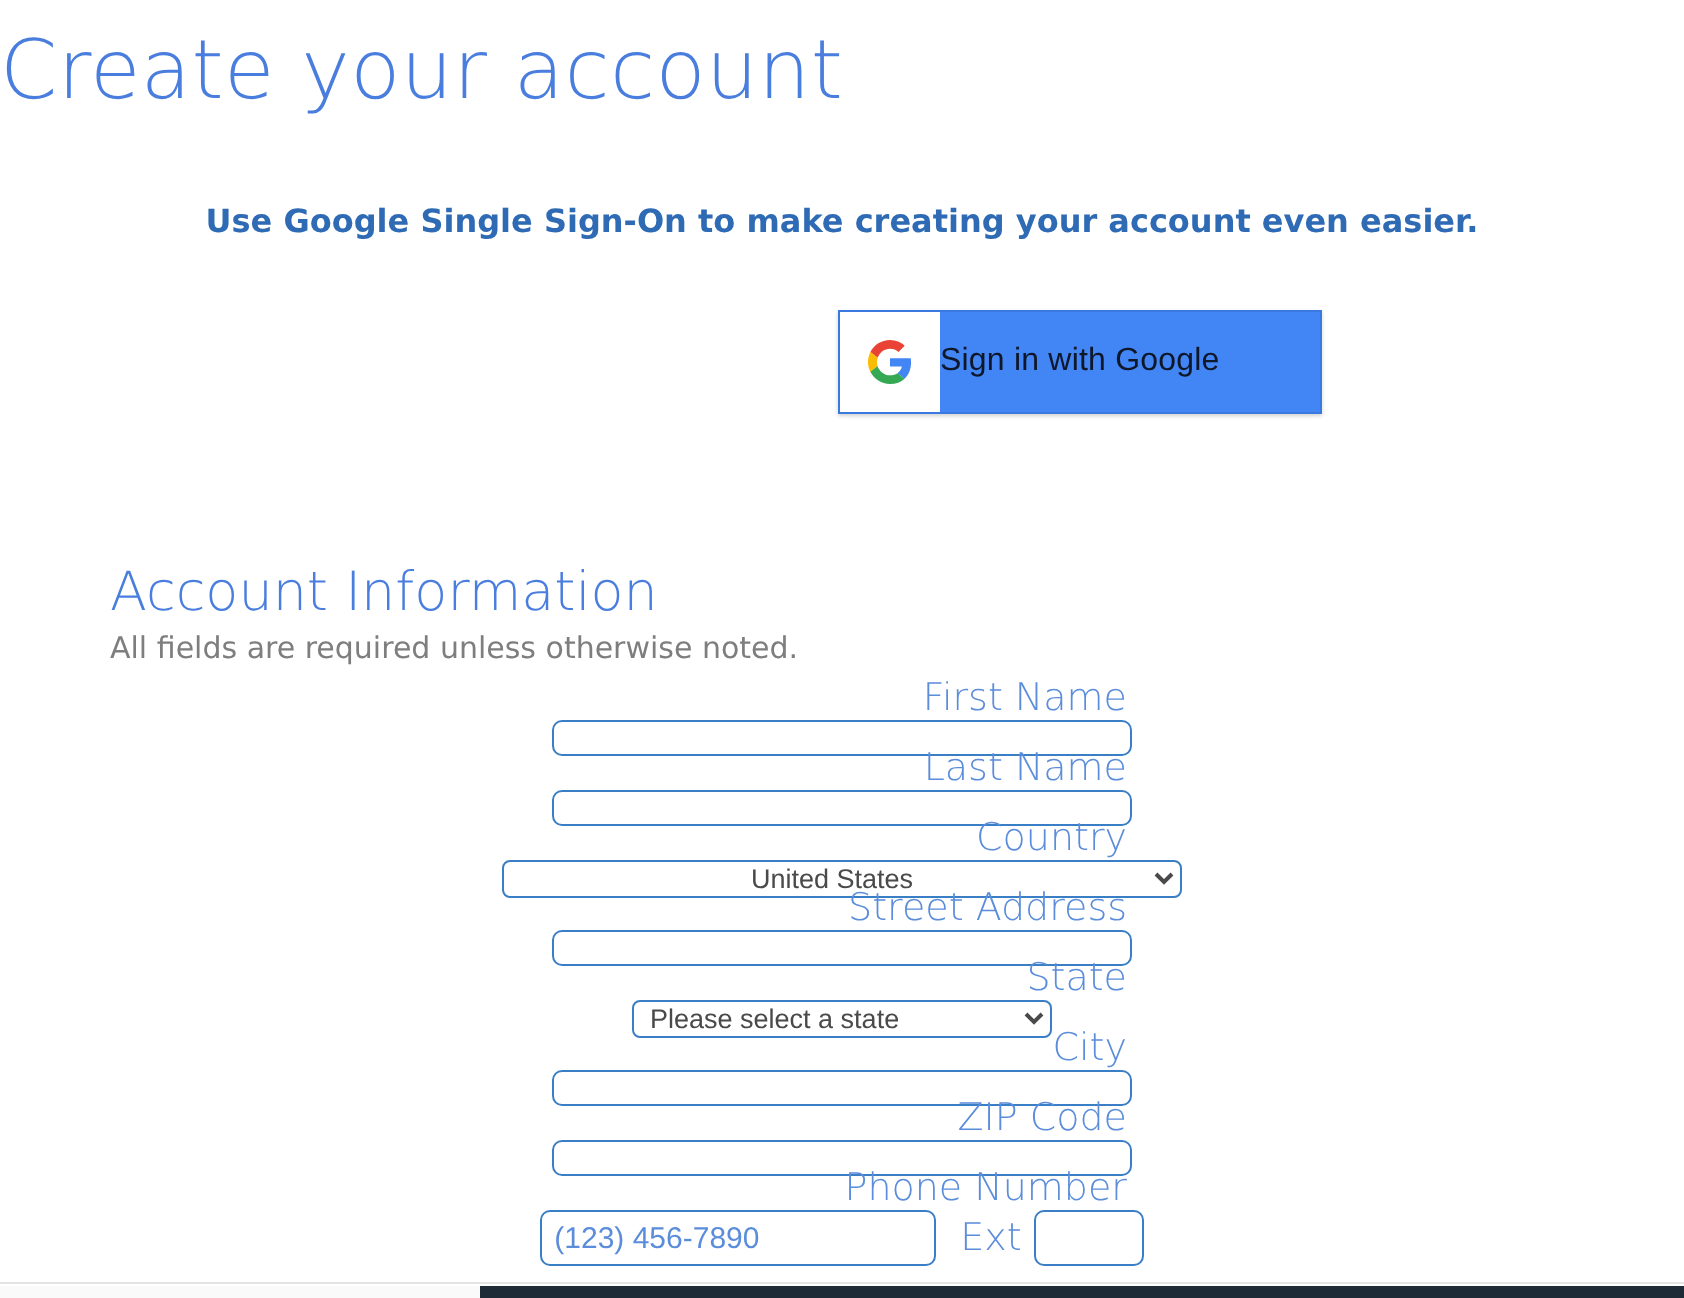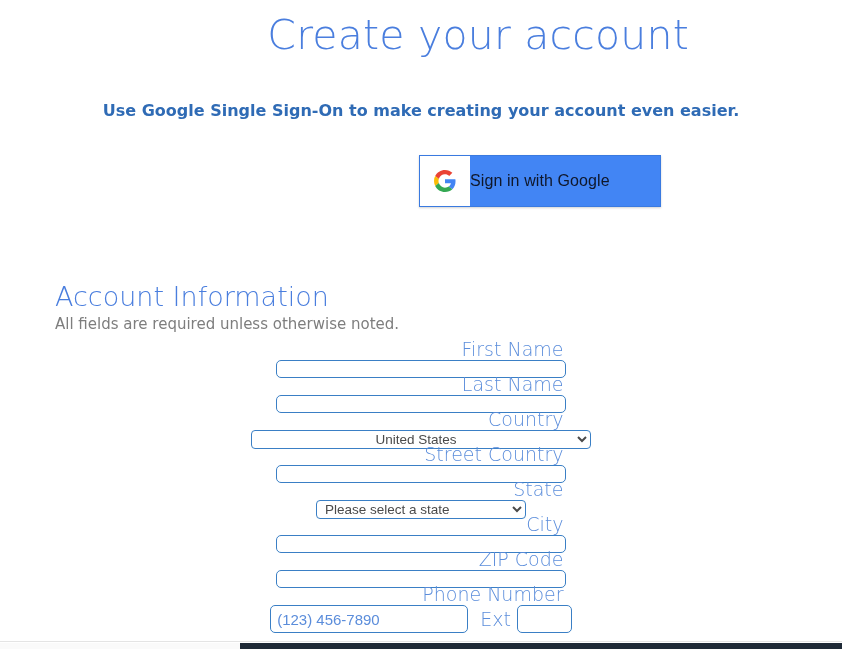--- a/index.html
+++ b/index.html
@@ -23,21 +23,21 @@
     height: 641px;
     overflow: hidden;
   }
 
   
   .page-title {
     position: absolute;
     top: -16px;
     left: 0;
     width: 689px;
-    text-align: right;
+    text-align: left;
     font-family: "DejaVu Sans", sans-serif;
     font-size: 41px;
     font-weight: 300;
     color: #4a7ede;
     letter-spacing: 0.2px;
     white-space: nowrap;
   }
 
   
   .sso-subtitle {
@@ -260,21 +260,21 @@
       <div class="form-label">
         <span>Country</span>
       </div>
       <select class="sel-input w-country">
         <option>United States</option>
       </select>
     </div>
 
     <div class="form-row">
       <div class="form-label">
-        <span>Street Country</span>
+        <span>Street Address</span>
       </div>
       <input class="txt-input w-std" type="text" value="" style="">
     </div>
 
     <div class="form-row">
       <div class="form-label">
         <span>State</span>
       </div>
       <select class="sel-input w-state">
         <option>Please select a state</option>

